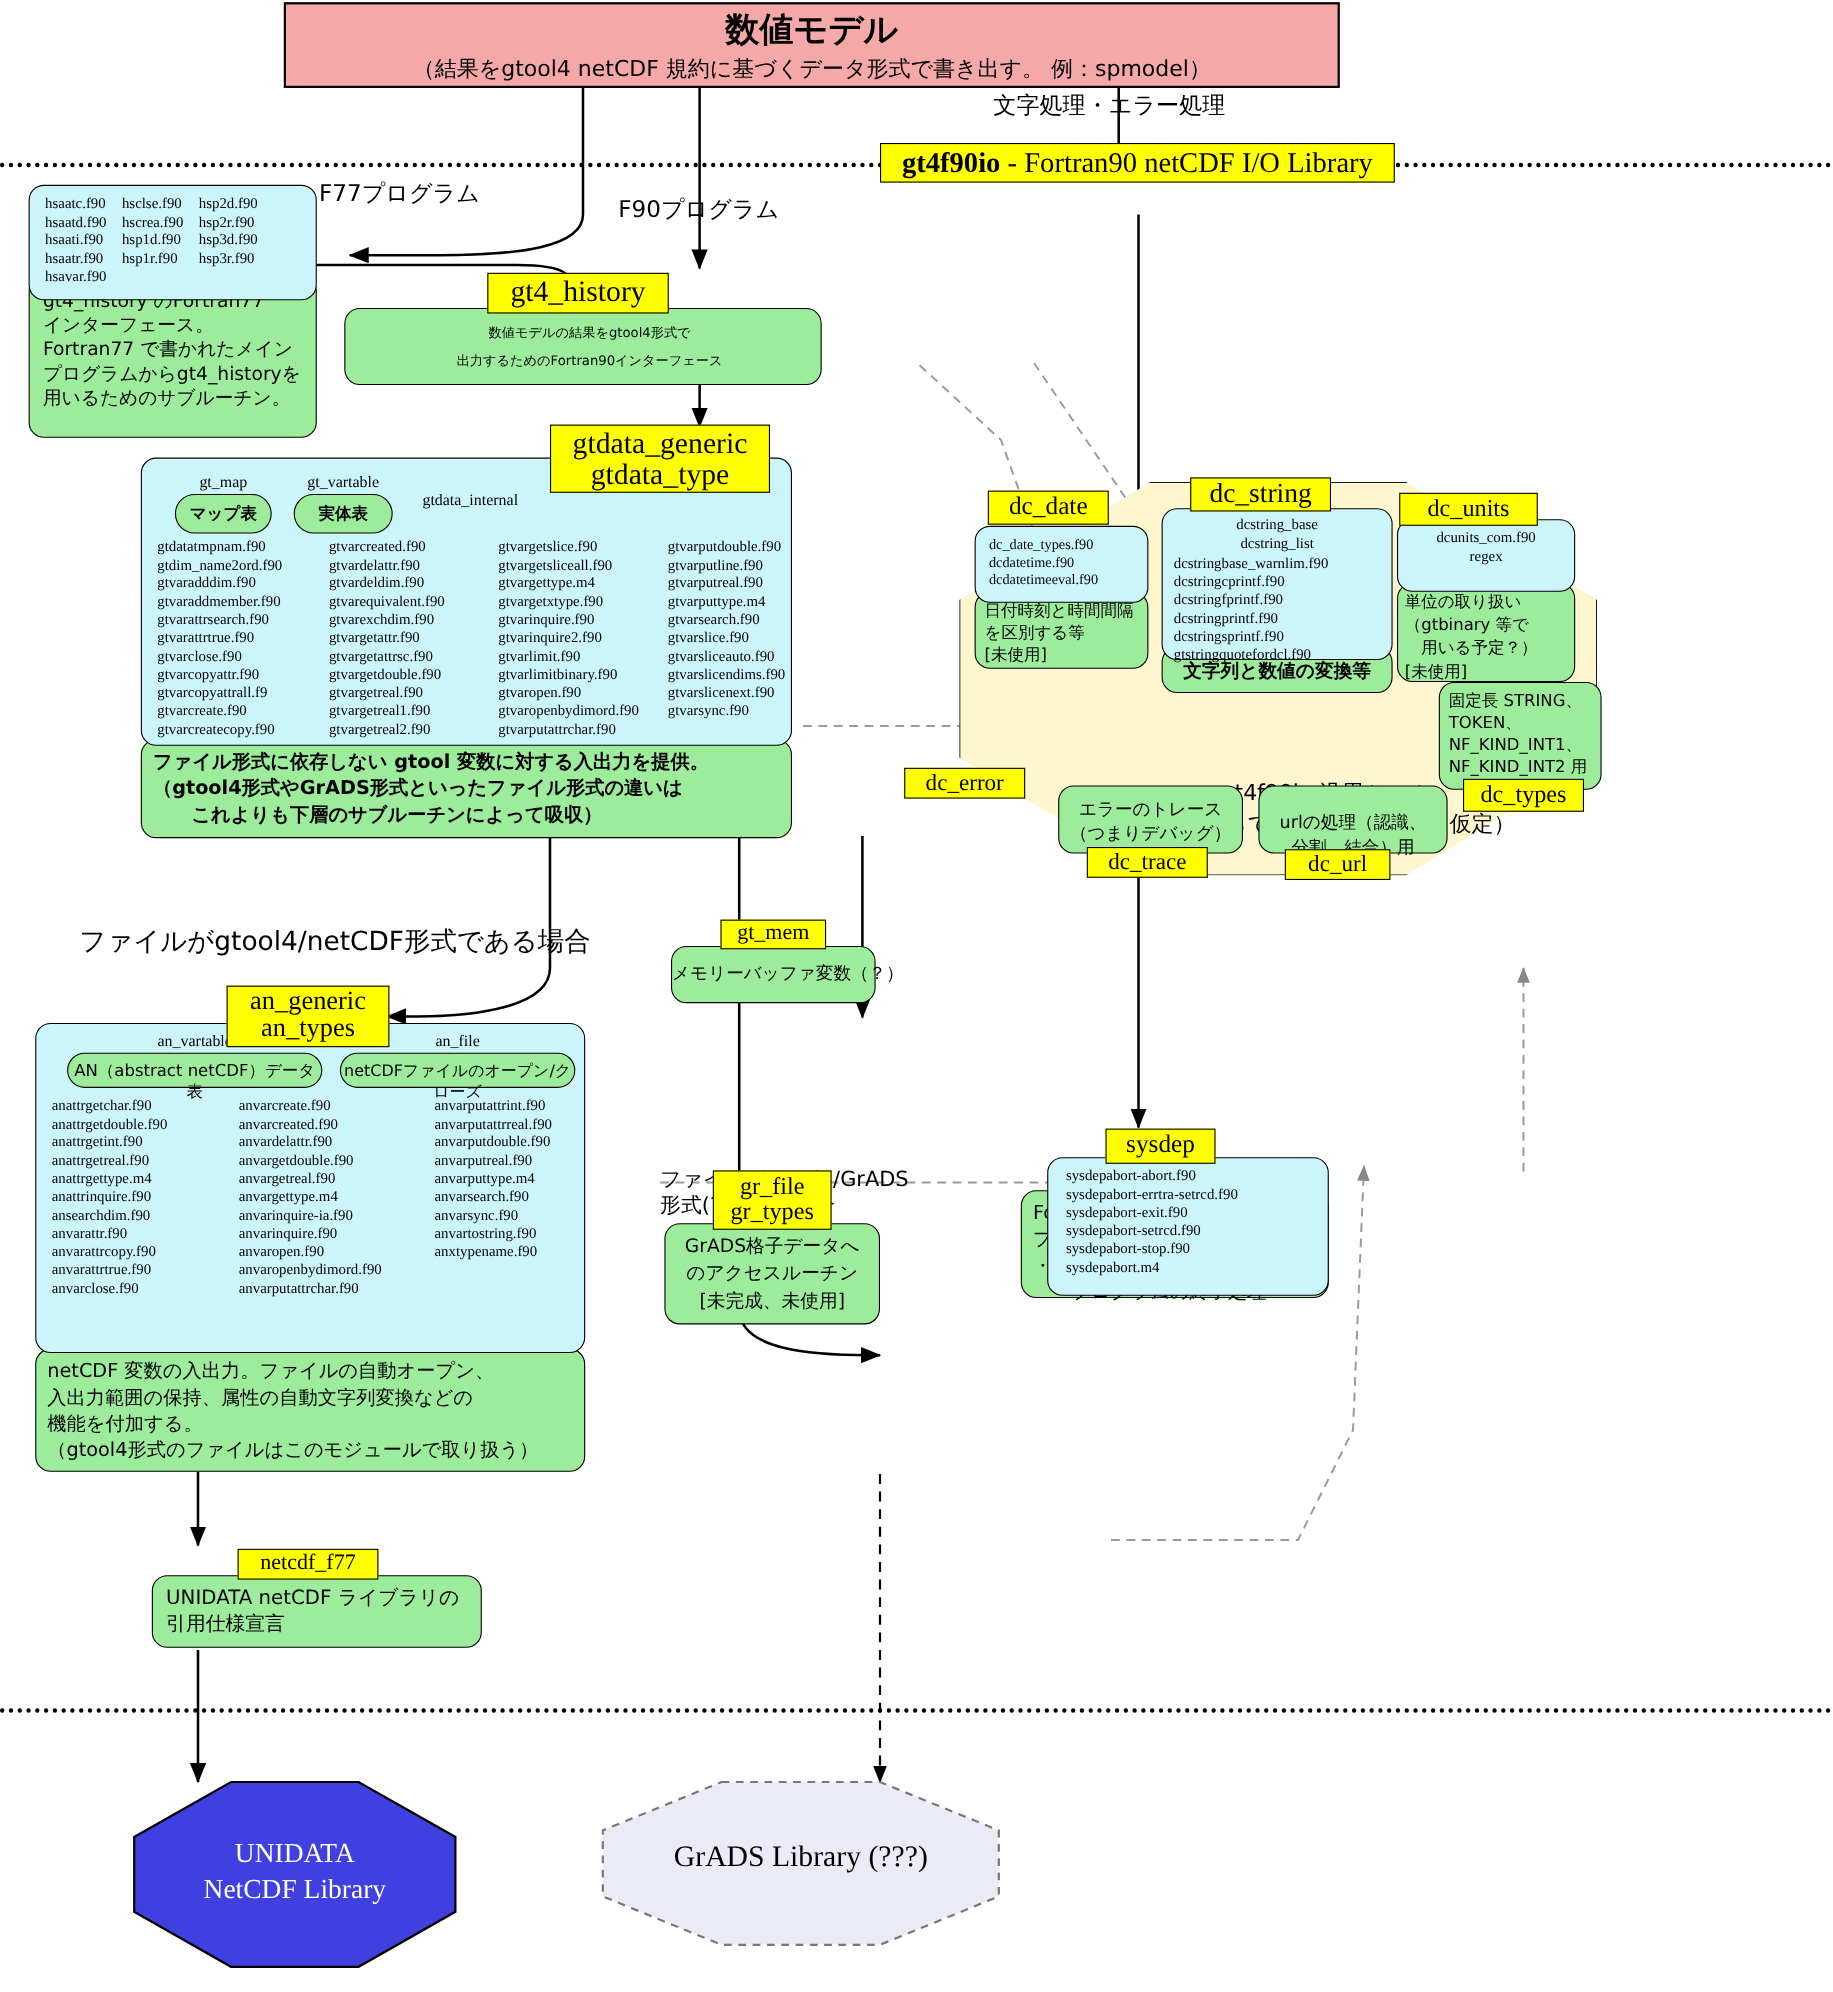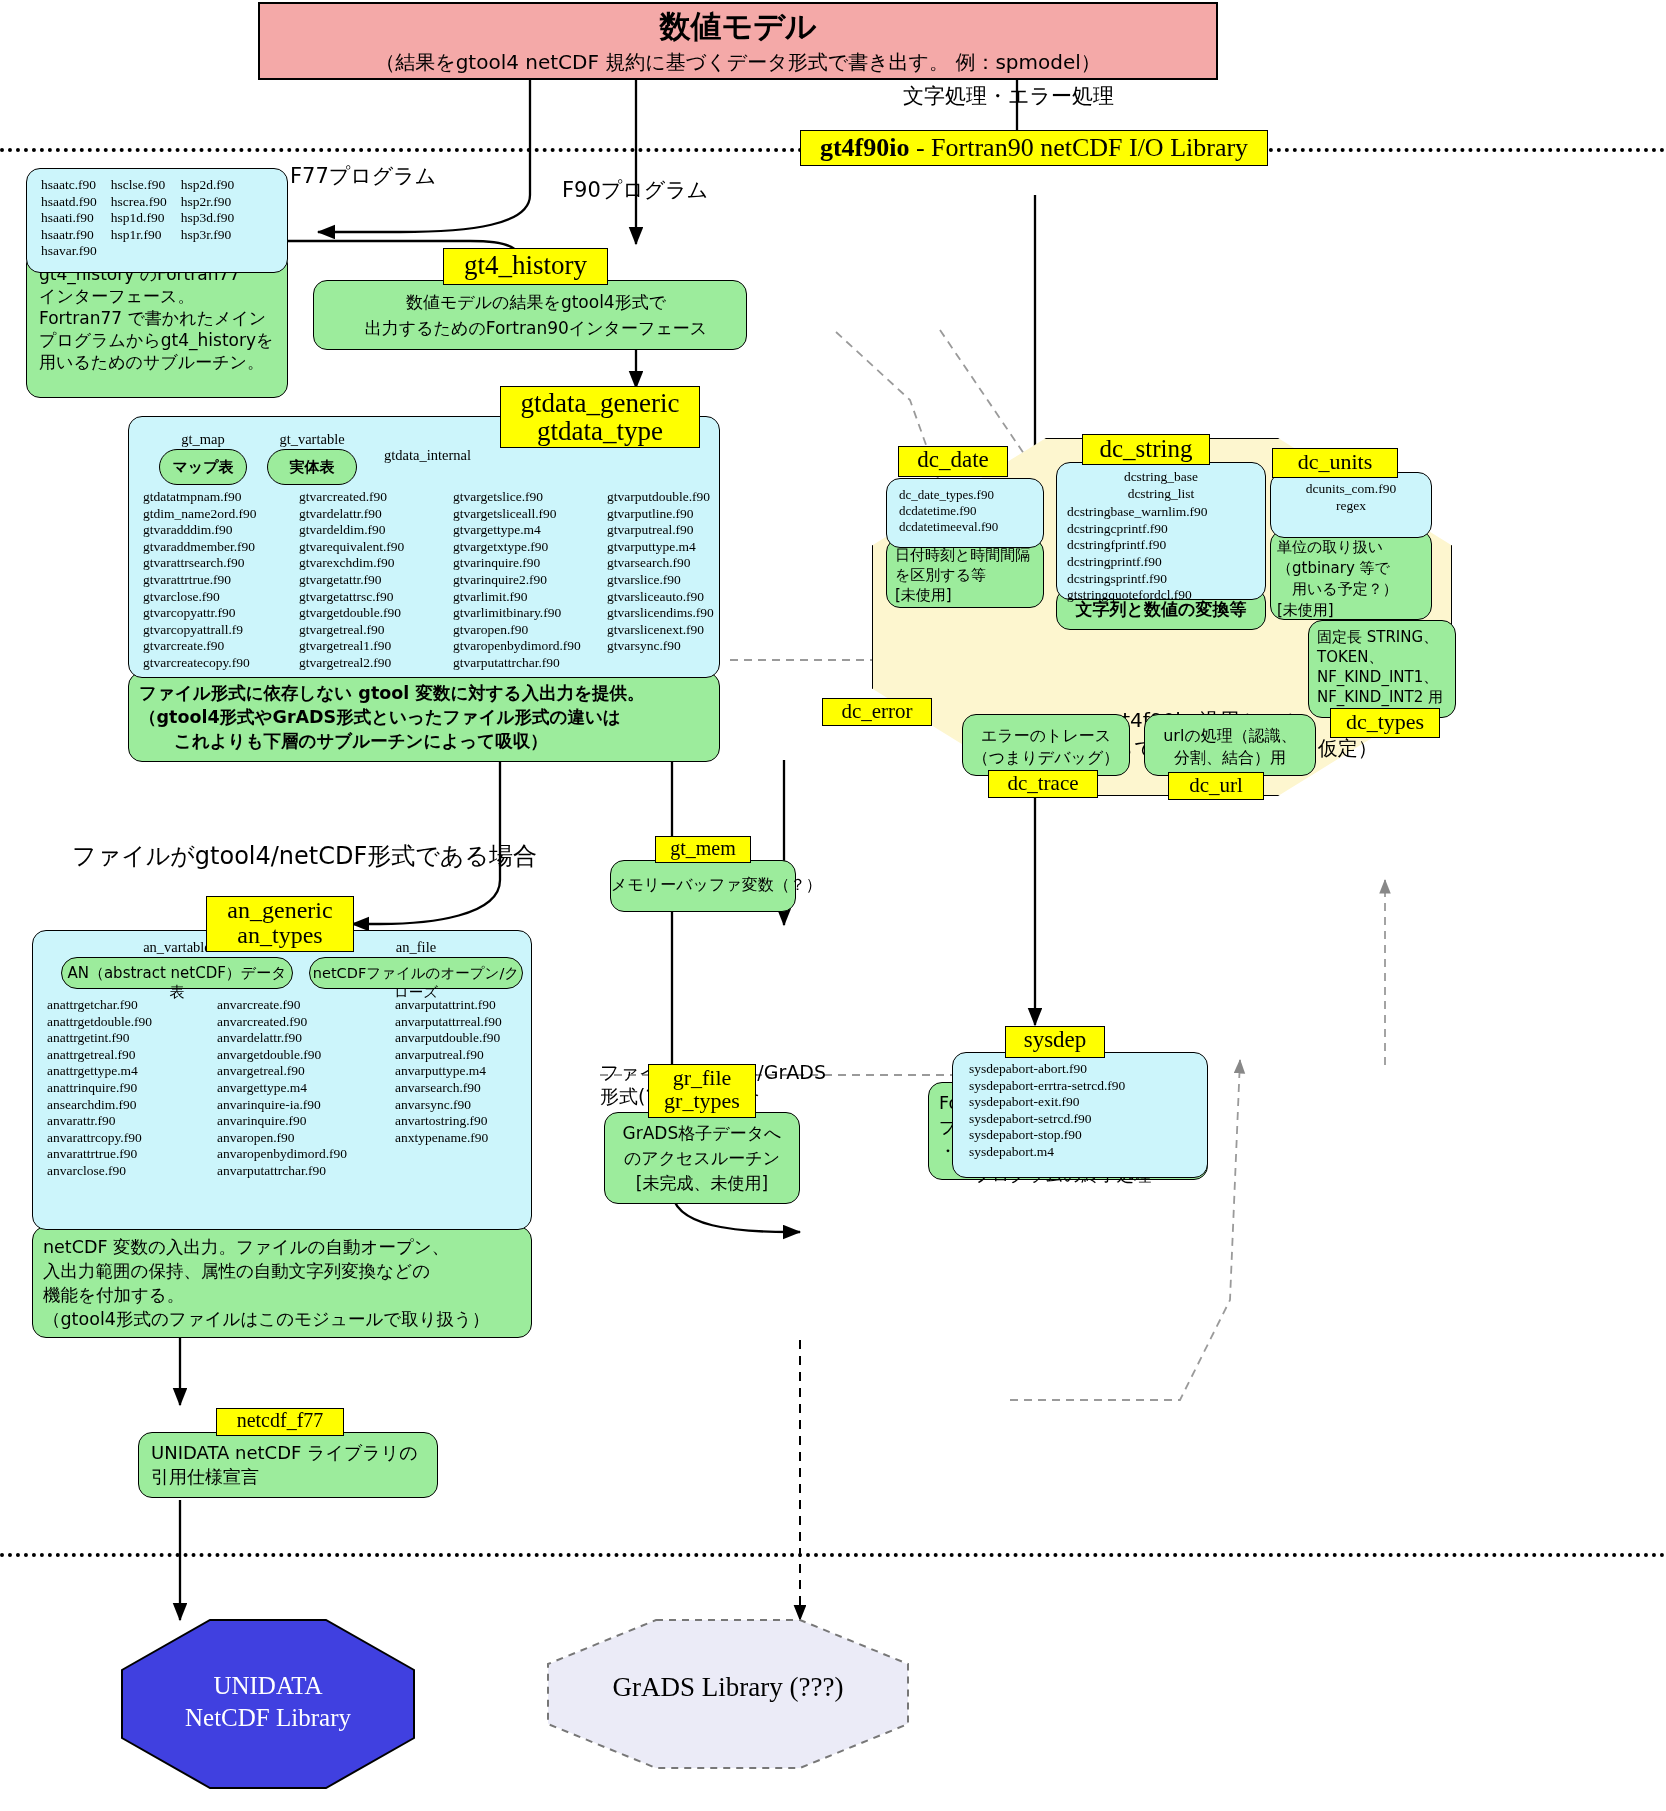--- a/index.html
+++ b/index.html
@@ -122,21 +122,21 @@
 hsp1d.f90
 hsp1r.f90</div>
       <div>hsp2d.f90
 hsp2r.f90
 hsp3d.f90
 hsp3r.f90</div>
     </div>
   </div>
 
   <div class="abs green" style="left:313px;top:280px;width:434px;height:70px;padding:8px 0 0 0;">
-    <div class="ctr jp" style="font-size:17px;line-height:26px;white-space:pre;padding-left:12px;">数値モデルの結果をgtool4形式で
+    <div class="ctr jp" style="font-size:12px;line-height:26px;white-space:pre;padding-left:12px;">数値モデルの結果をgtool4形式で
 出力するためのFortran90インターフェース</div>
   </div>
   <div class="abs yellow-tag" style="left:443px;top:248px;width:165px;height:37px;font-size:27px;padding-top:2px;">gt4_history</div>
 
   <div class="abs green" style="left:128px;top:672px;width:592px;height:90px;padding:8px 0 0 10px;">
     <div class="jp" style="font-size:17.5px;line-height:24px;white-space:pre;font-weight:bold;">ファイル形式に依存しない gtool 変数に対する入出力を提供。
 （gtool4形式やGrADS形式といったファイル形式の違いは
 　　これよりも下層のサブルーチンによって吸収）</div>
   </div>
   <div class="abs cyan" style="left:128px;top:416px;width:592px;height:262px;">
@@ -345,21 +345,21 @@
 
   <div class="abs yellow-tag" style="left:822px;top:698px;width:110px;height:28px;font-size:21px;padding-top:1px;">dc_error</div>
 
   <div class="abs green" style="left:962px;top:714px;width:168px;height:62px;padding:6px 0 0 0;">
     <div class="ctr jp" style="font-size:16px;line-height:22px;white-space:pre;margin-top:4px;">エラーのトレース
 （つまりデバッグ）</div>
   </div>
   <div class="abs yellow-tag" style="left:988px;top:770px;width:110px;height:28px;font-size:21px;padding-top:1px;">dc_trace</div>
 
   <div class="abs green" style="left:1144px;top:714px;width:172px;height:62px;padding:6px 0 0 0;">
-    <div class="ctr jp" style="font-size:16px;line-height:22px;white-space:pre;margin-top:4px;">urlの処理（認識、
+    <div class="ctr jp" style="font-size:16px;line-height:22px;white-space:pre;margin-top:16px;">urlの処理（認識、
 分割、結合）用</div>
   </div>
   <div class="abs yellow-tag" style="left:1168px;top:772px;width:96px;height:28px;font-size:21px;padding-top:1px;">dc_url</div>
 
   <div class="abs green" style="left:1308px;top:620px;width:148px;height:98px;padding:6px 0 0 8px;">
     <div class="jp" style="font-size:15px;line-height:20px;white-space:pre;">固定長 STRING、
 TOKEN、
 NF_KIND_INT1、
 NF_KIND_INT2 用</div>
   </div>

